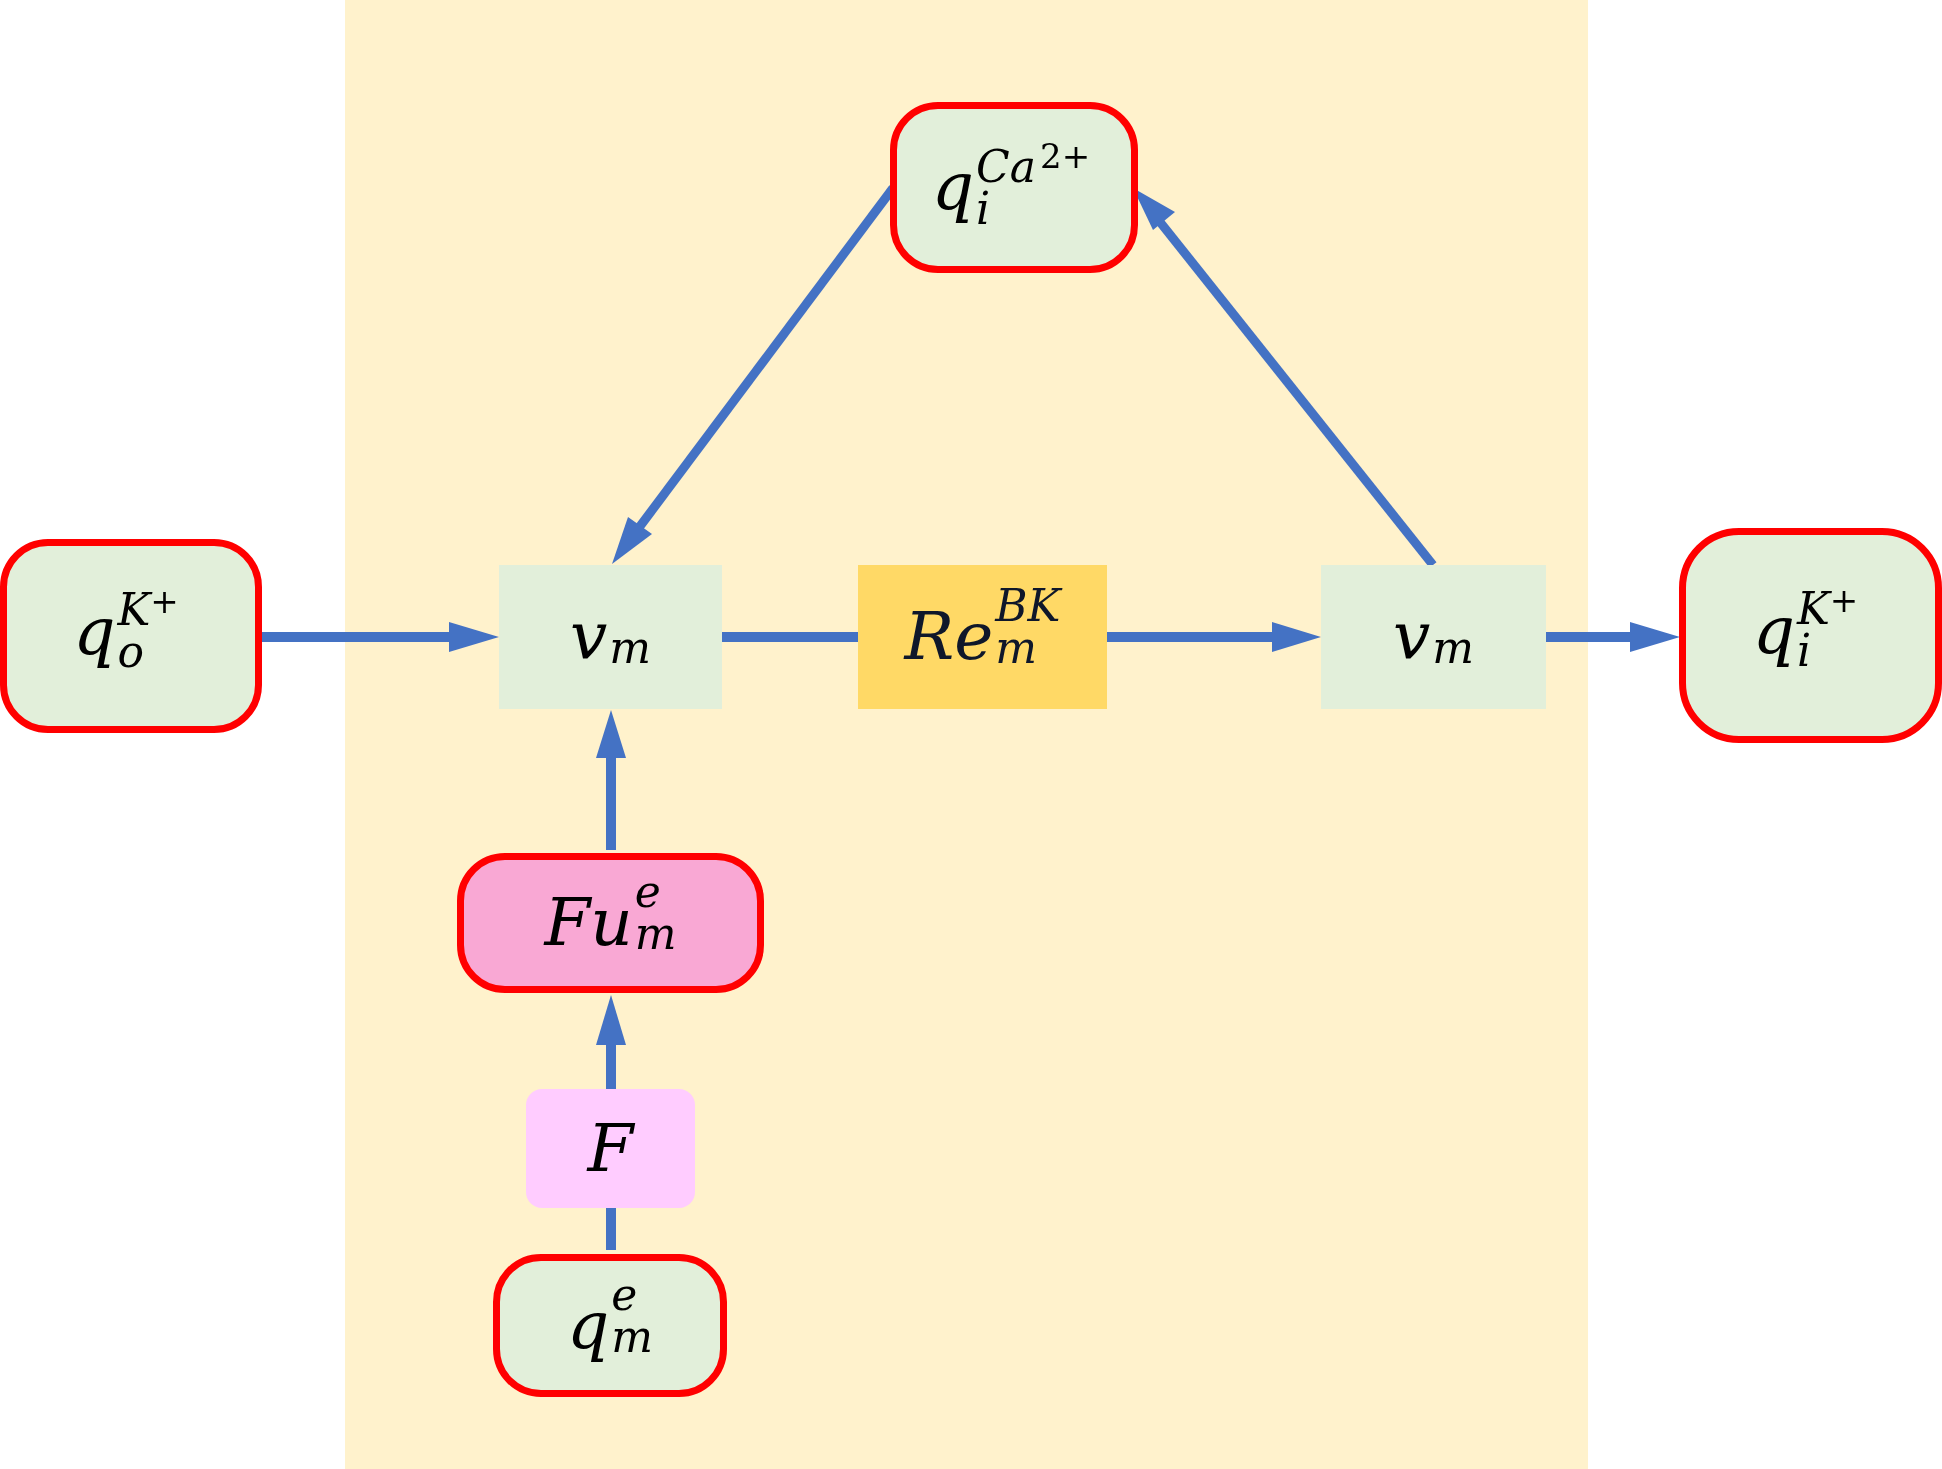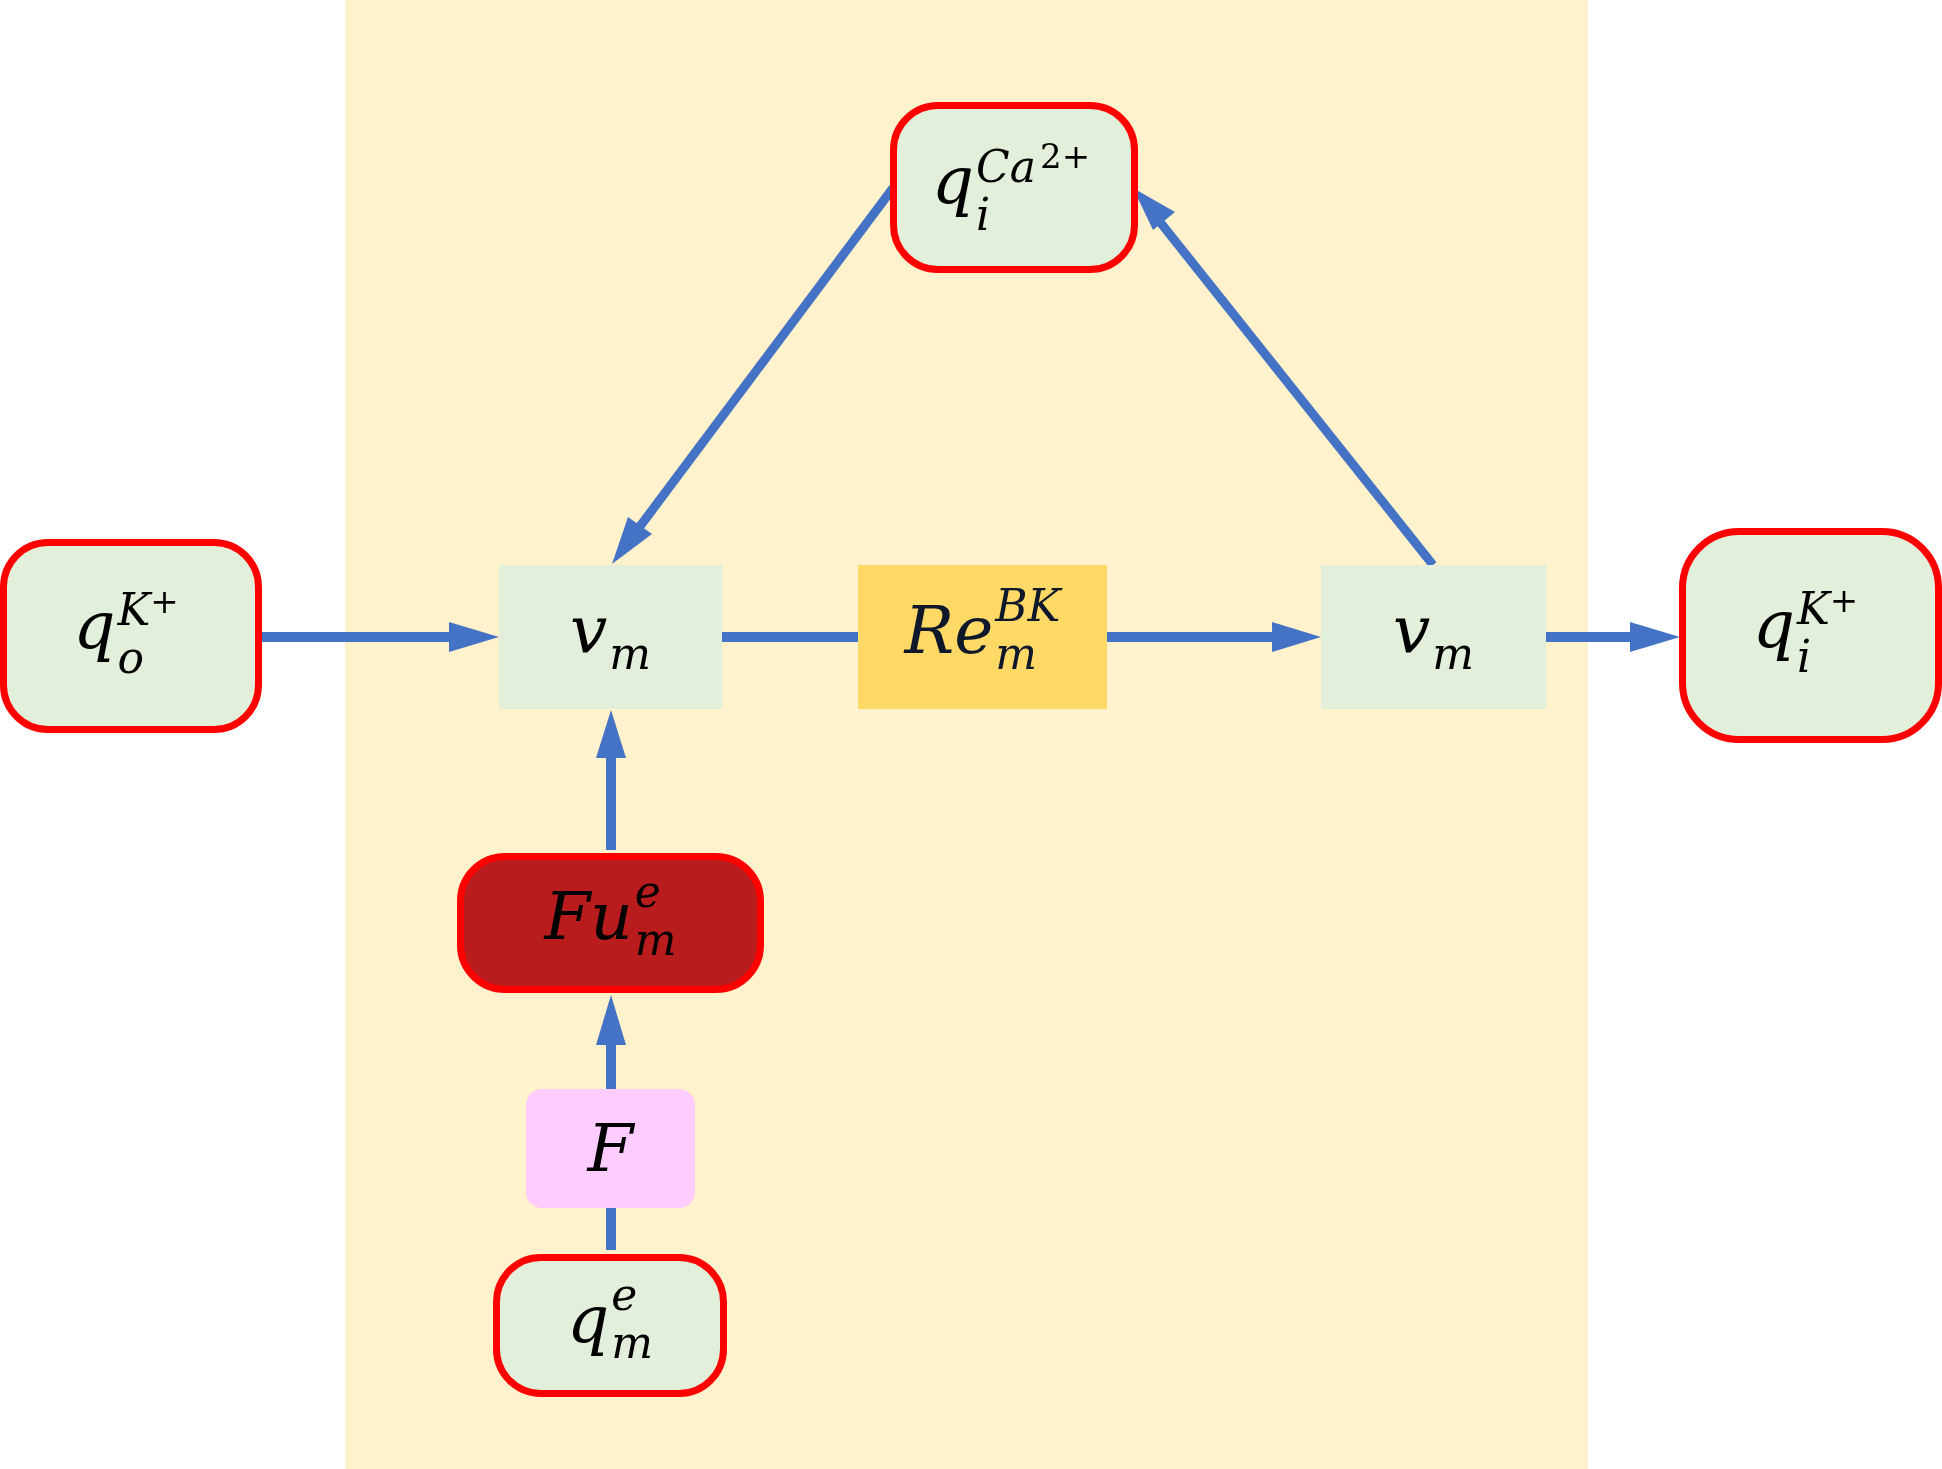--- a/index.html
+++ b/index.html
@@ -3,27 +3,27 @@
 <meta charset="utf-8">
 <style>
   html, body { margin: 0; padding: 0; background: #ffffff; }
   body { width: 1942px; height: 1469px; position: relative; overflow: hidden;
          font-family: "DejaVu Serif", "Liberation Serif", serif; }
   .panel { position: absolute; left: 345px; top: 0; width: 1243px; height: 1469px; background: #FFF2CC; }
   svg.edges { position: absolute; left: 0; top: 0; width: 1942px; height: 1469px; }
   .node { position: absolute; box-sizing: border-box; display: flex; align-items: center; justify-content: center; }
   .rounded { border: 7px solid #FF0000; border-radius: 48px; }
   .green { background: #E2EFDA; }
-  .peach { background: #b91c1c; }
+  .peach { background: #f9a8d4; }
   .pink  { background: #FFCCFF; border-radius: 16px; }
   .gold  { background: #FFD966; }
   .math { font-style: italic; color: #000; font-size: 66px; line-height: 1; display: inline-flex; align-items: flex-start; }
   .math .base { display: inline-block; }
   .math .scripts { display: inline-flex; flex-direction: column; margin-left: 2px; }
-  .math .sup { font-size: 44px; line-height: 60px; margin-top: -22px; }
+  .math .sup { font-size: 44px; line-height: 48px; margin-top: -22px; }
   .math .sub { font-size: 44px; line-height: 44px; margin-top: -4px; }
   .math .upright { font-style: normal; }
   .purple { color: #0f172a; }
 </style>
 </head>
 <body>
 
 <div class="panel"></div>
 
 <svg class="edges" viewBox="0 0 1942 1469">

